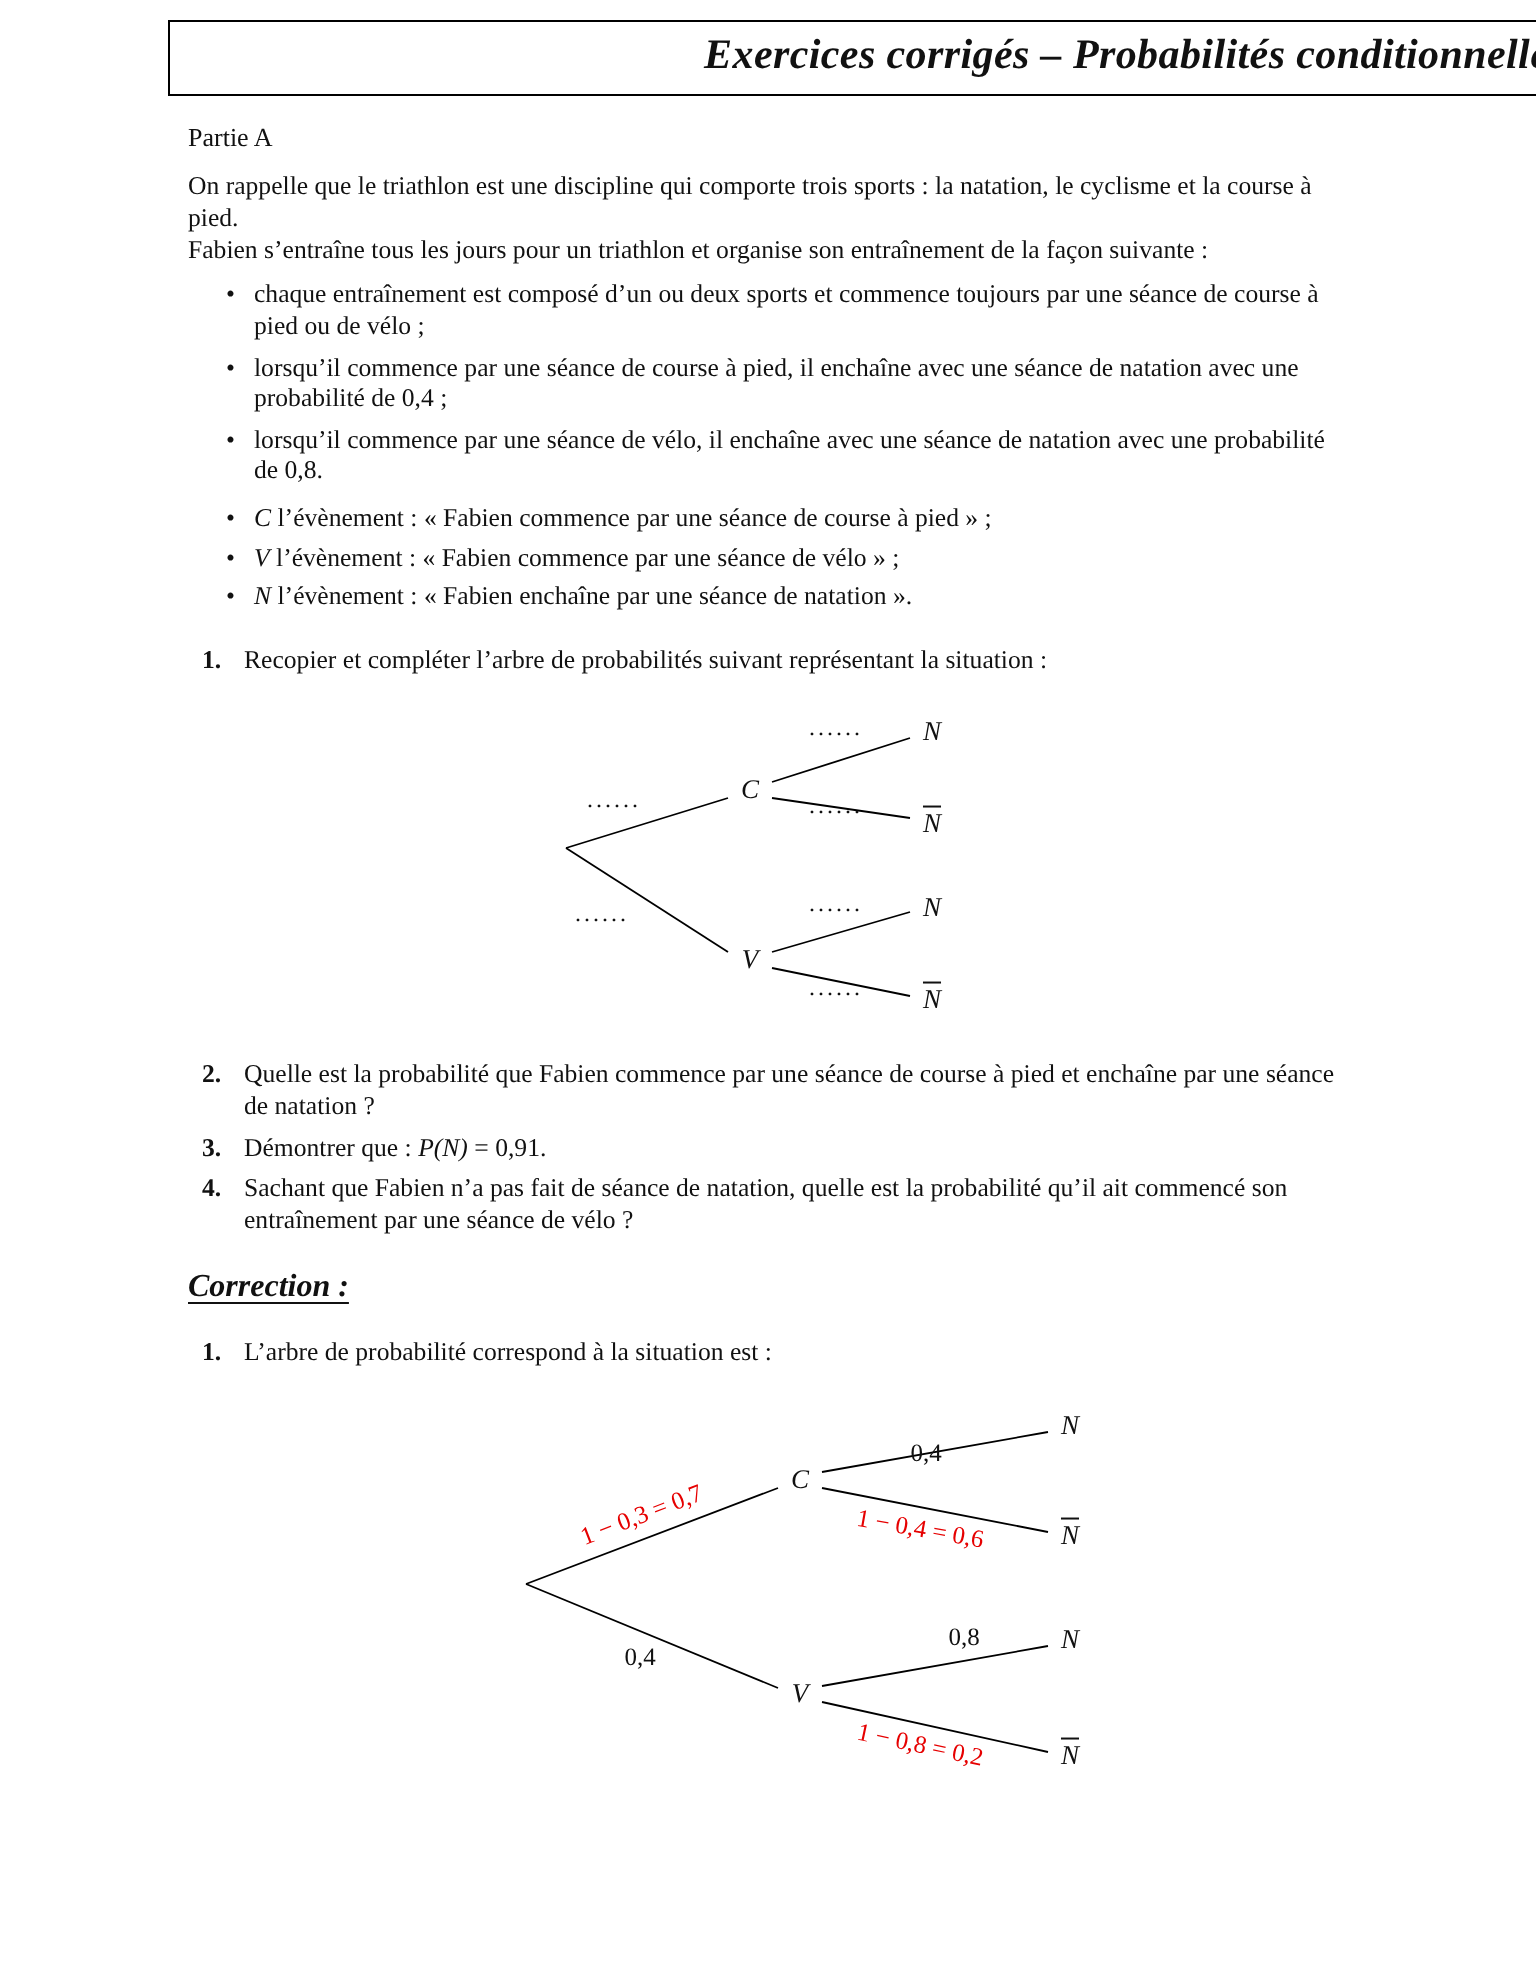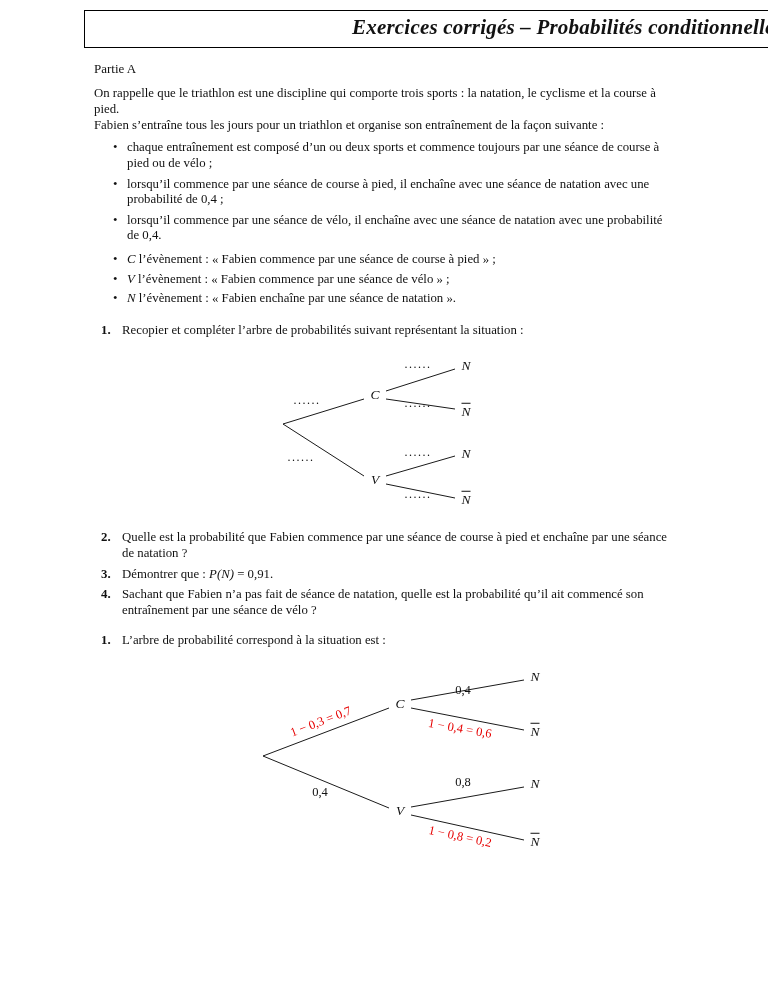--- a/index.html
+++ b/index.html
@@ -96,21 +96,21 @@
     <div class="bullet-item">
       <span class="bullet-marker">•</span>
       <span class="bullet-text">chaque entraînement est composé d’un ou deux sports et commence toujours par une séance de course à pied ou de vélo&nbsp;;</span>
     </div>
     <div class="bullet-item">
       <span class="bullet-marker">•</span>
       <span class="bullet-text">lorsqu’il commence par une séance de course à pied, il enchaîne avec une séance de natation avec une probabilité de 0,4&nbsp;;</span>
     </div>
     <div class="bullet-item">
       <span class="bullet-marker">•</span>
-      <span class="bullet-text">lorsqu’il commence par une séance de vélo, il enchaîne avec une séance de natation avec une probabilité de 0,4.</span>
+      <span class="bullet-text">lorsqu’il commence par une séance de vélo, il enchaîne avec une séance de natation avec une probabilité de 0,8.</span>
     </div>
   </div>
 
   <div class="prob">
   </div>
 
   <div class="bullets events">
     <div class="bullet-item">
       <span class="bullet-marker">•</span>
       <span class="bullet-text"><span class="mi">C</span><span> l’évènement&nbsp;: «&nbsp;Fabien commence par une séance de course à pied&nbsp;»&nbsp;;</span></span>
@@ -161,20 +161,21 @@
   </div>
   <div class="q-item q3">
     <span class="q-num">3.</span>
     <span class="q-body"><span>Démontrer que&nbsp;: </span><span class="mi">P(N)</span><span> = 0,91.</span></span>
   </div>
   <div class="q-item q4">
     <span class="q-num">4.</span>
     <span class="q-body">Sachant que Fabien n’a pas fait de séance de natation, quelle est la probabilité qu’il ait commencé son entraînement par une séance de vélo&nbsp;?</span>
   </div>
 
+  <div><span class="correction-heading">Correction&nbsp;:</span></div>
 
   <div class="q-item c1">
     <span class="q-num">1.</span>
     <span class="q-body">L’arbre de probabilité correspond à la situation est&nbsp;:</span>
   </div>
 </div>
 
 <div class="tree tree-solution">
   <svg width="768" height="212">
     <line x1="263" y1="103" x2="389" y2="55"></line>
@@ -188,15 +189,15 @@
   <span class="tnode" style="left:400px; top:158px;">V</span>
   <span class="tnode" style="left:535px; top:24px;">N</span>
   <span class="tnode overline" style="left:535px; top:79px;">N</span>
   <span class="tnode" style="left:535px; top:131px;">N</span>
   <span class="tnode overline" style="left:535px; top:189px;">N</span>
 
   <span class="tlabel" style="left: 321px; top: 69px; transform: translate(-50%, -50%) rotate(-21deg); color: rgb(230, 0, 0);">1 − 0,3 = 0,7</span>
   <span class="tlabel" style="left:320px; top:140px;">0,4</span>
   <span class="tlabel" style="left:463px; top:38px;text-align:right;">0,4</span>
   <span class="tlabel" style="left: 460px; top: 76px; transform: translate(-50%, -50%) rotate(10deg); color: rgb(230, 0, 0);">1 − 0,4 = 0,6</span>
-  <span class="tlabel" style="left:463px; top:130px;">0,8</span>
+  <span class="tlabel" style="left:482px; top:130px;">0,8</span>
   <span class="tlabel" style="left: 460px; top: 184px; transform: translate(-50%, -50%) rotate(12deg); color: rgb(230, 0, 0);">1 − 0,8 = 0,2</span>
 </div>
 
 </body></html>

